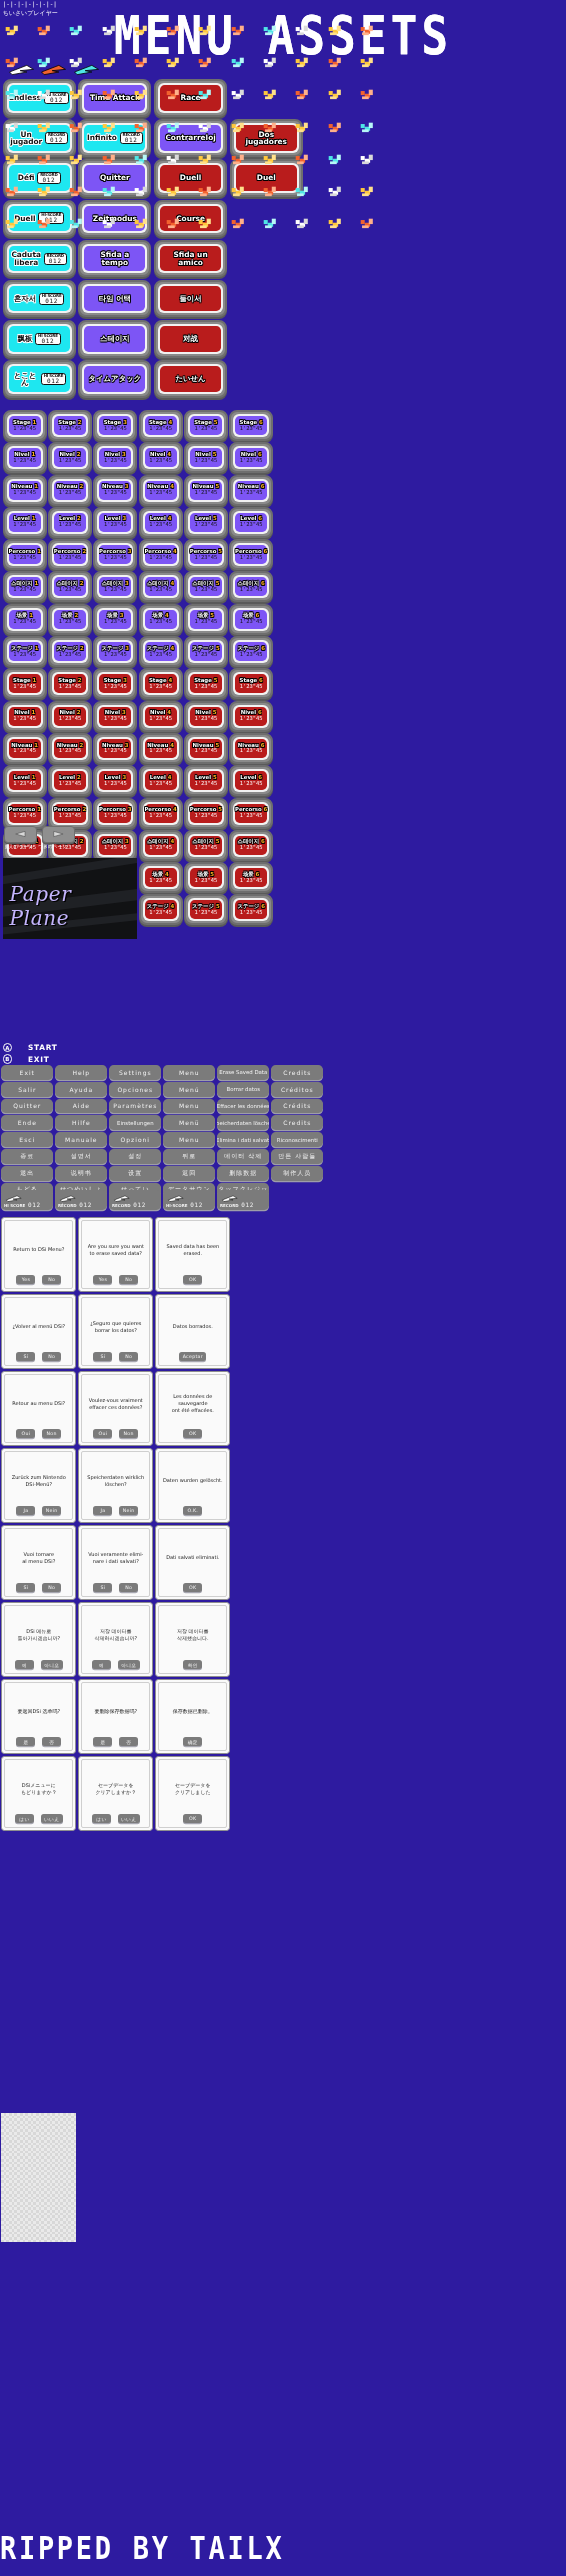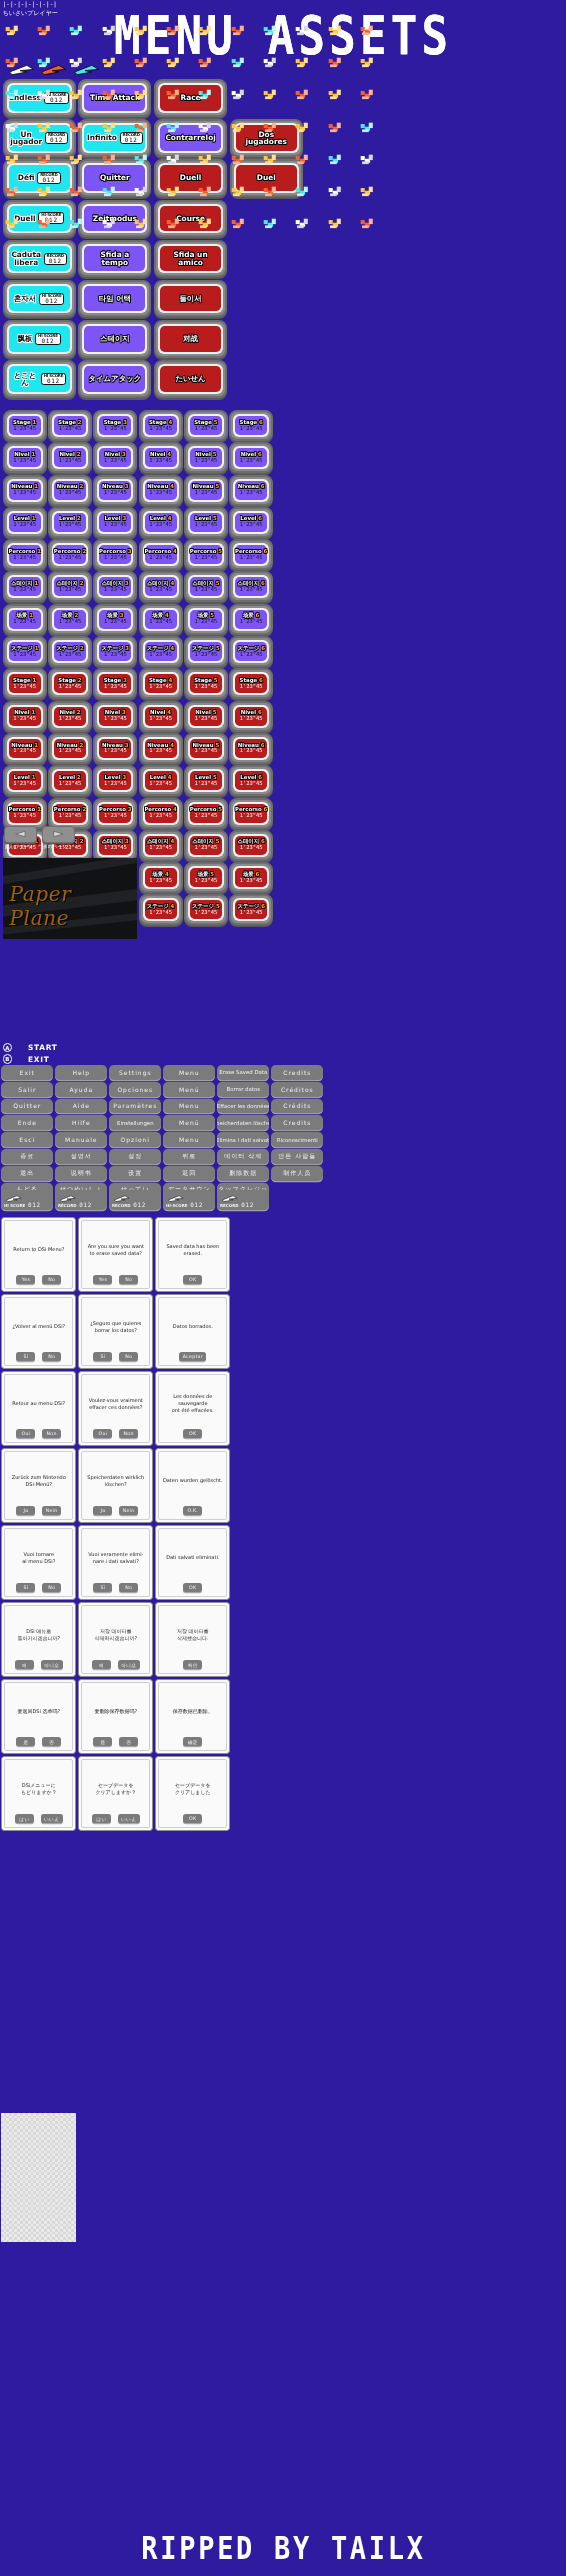--- a/index.html
+++ b/index.html
@@ -26,21 +26,21 @@
     font-family:"DejaVu Sans Mono", monospace;
     font-size:42px;
     letter-spacing:4px;
     font-weight:bold;
     color:#ffffff;
     transform:scaleY(1.25) scaleX(1.05);
     text-shadow:0 0 0 #fff;
   }
   .footer-banner{
     position:absolute; left:0; bottom:4px; width:567px; height:47px;
-    display:flex; align-items:center; justify-content:center;
+    display:flex; align-items:center; justify-content:flex-start;
   }
   .footer-text{
     font-family:"DejaVu Sans Mono", monospace;
     font-size:27px; letter-spacing:2.7px; font-weight:bold; color:#fff;
     transform:scaleY(1.15);
   }
 
   
   .planes{ position:absolute; left:8px; top:64px; display:flex; gap:5.4px; }
   .plane{ width:27px; height:12px; position:relative; }
@@ -137,21 +137,21 @@
   }
 
   
   .logo-panel{
     position:absolute; left:2.7px; top:858px; width:134px; height:81px;
     background:#111214; overflow:hidden;
   }
   .logo-panel .pp{
     position:absolute; left:6.7px; top:24px;
     font-family:"DejaVu Serif", serif; font-size:20px; font-style:italic;
-    color:#a16207; letter-spacing:0.7px;
+    color:#c4b5fd; letter-spacing:0.7px;
     text-shadow:1.3px 1.3px 0 #000;
   }
   .logo-panel .streak{
     position:absolute; background:#2b2d33; opacity:.55;
   }
 
   
   .ab-prompts{ position:absolute; left:2.7px; top:1043px; }
   .ab-row{ display:flex; align-items:center; gap:16px; margin-bottom:2px; }
   .ab-key{

